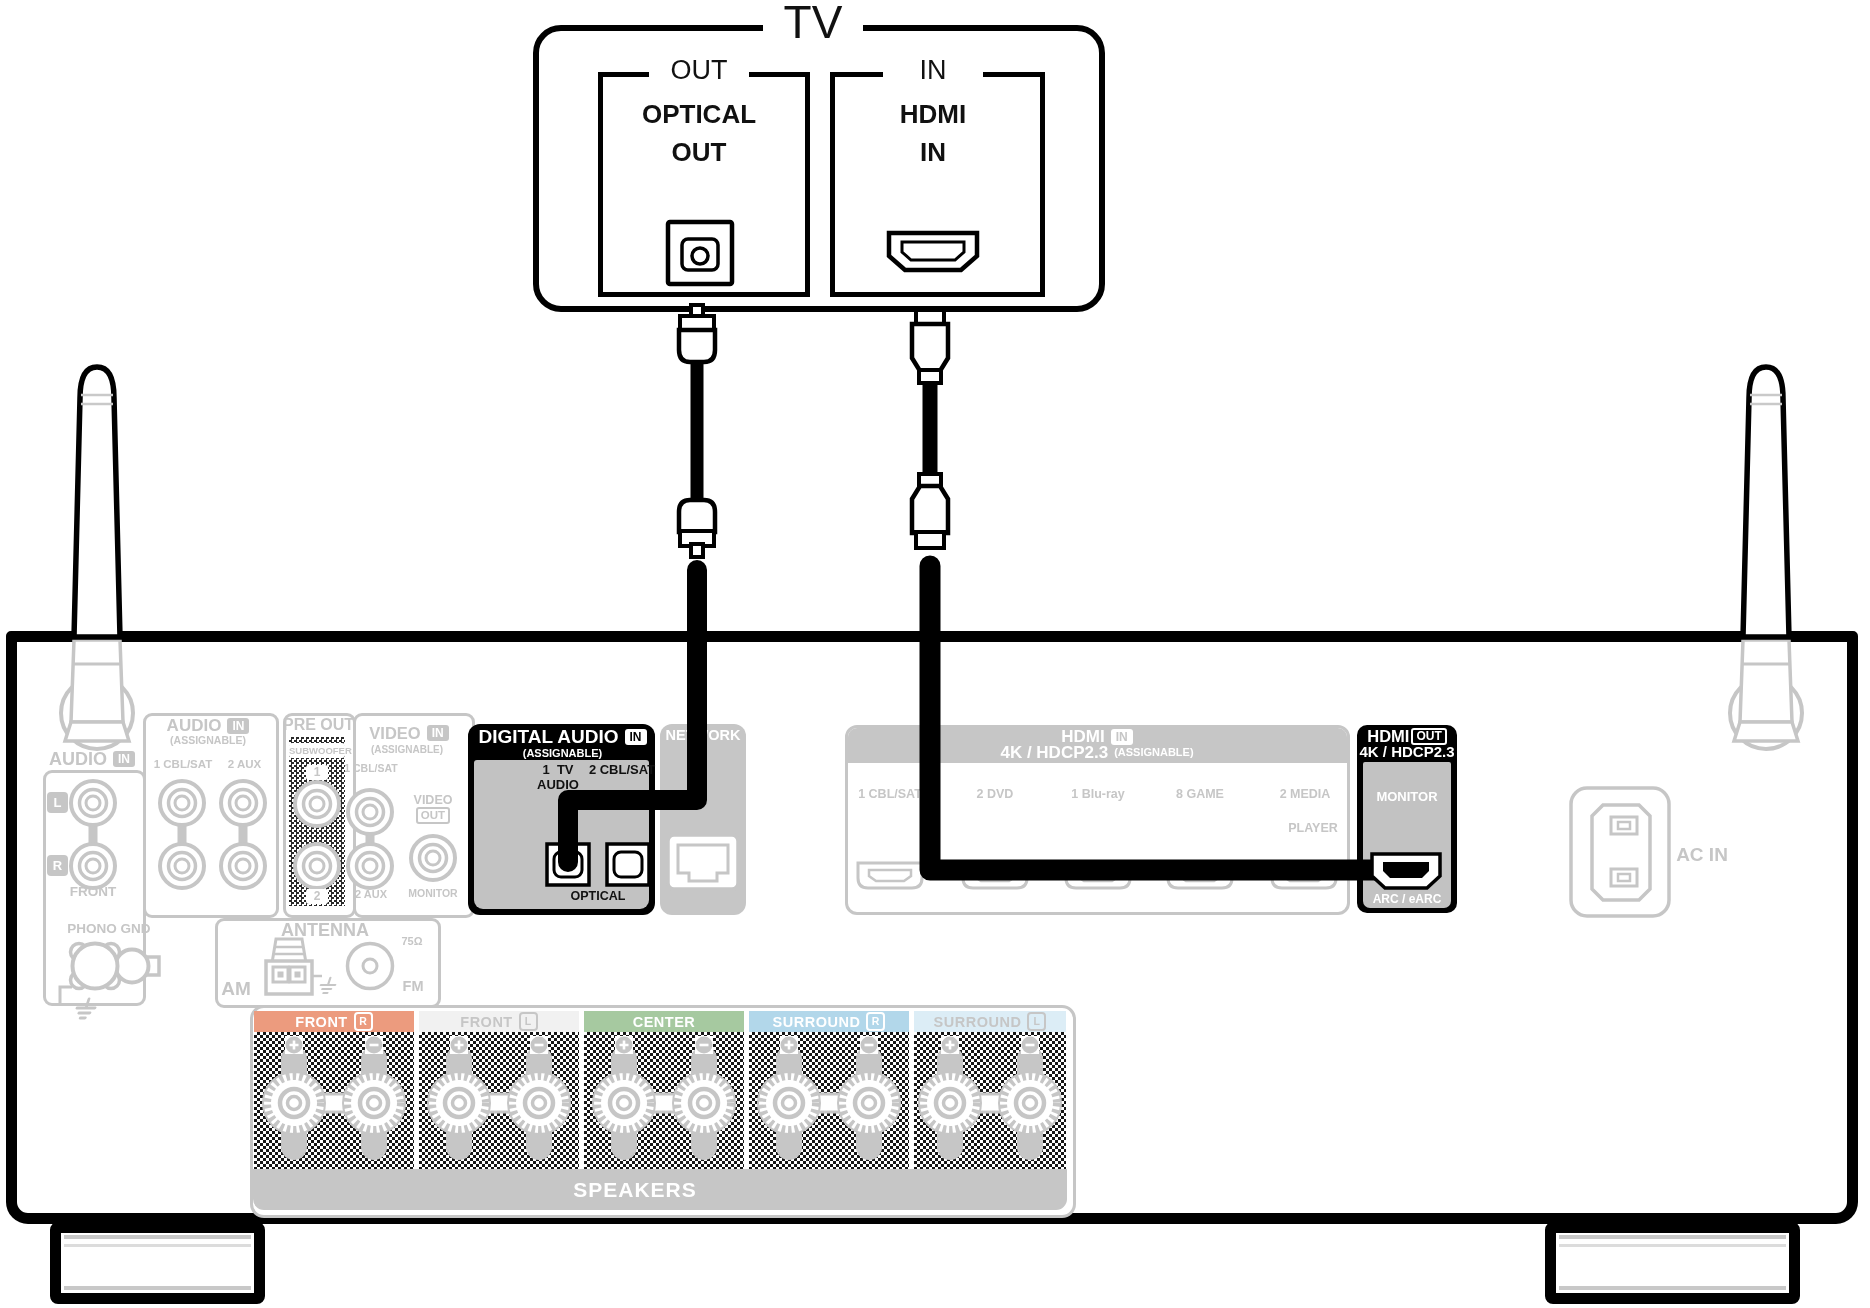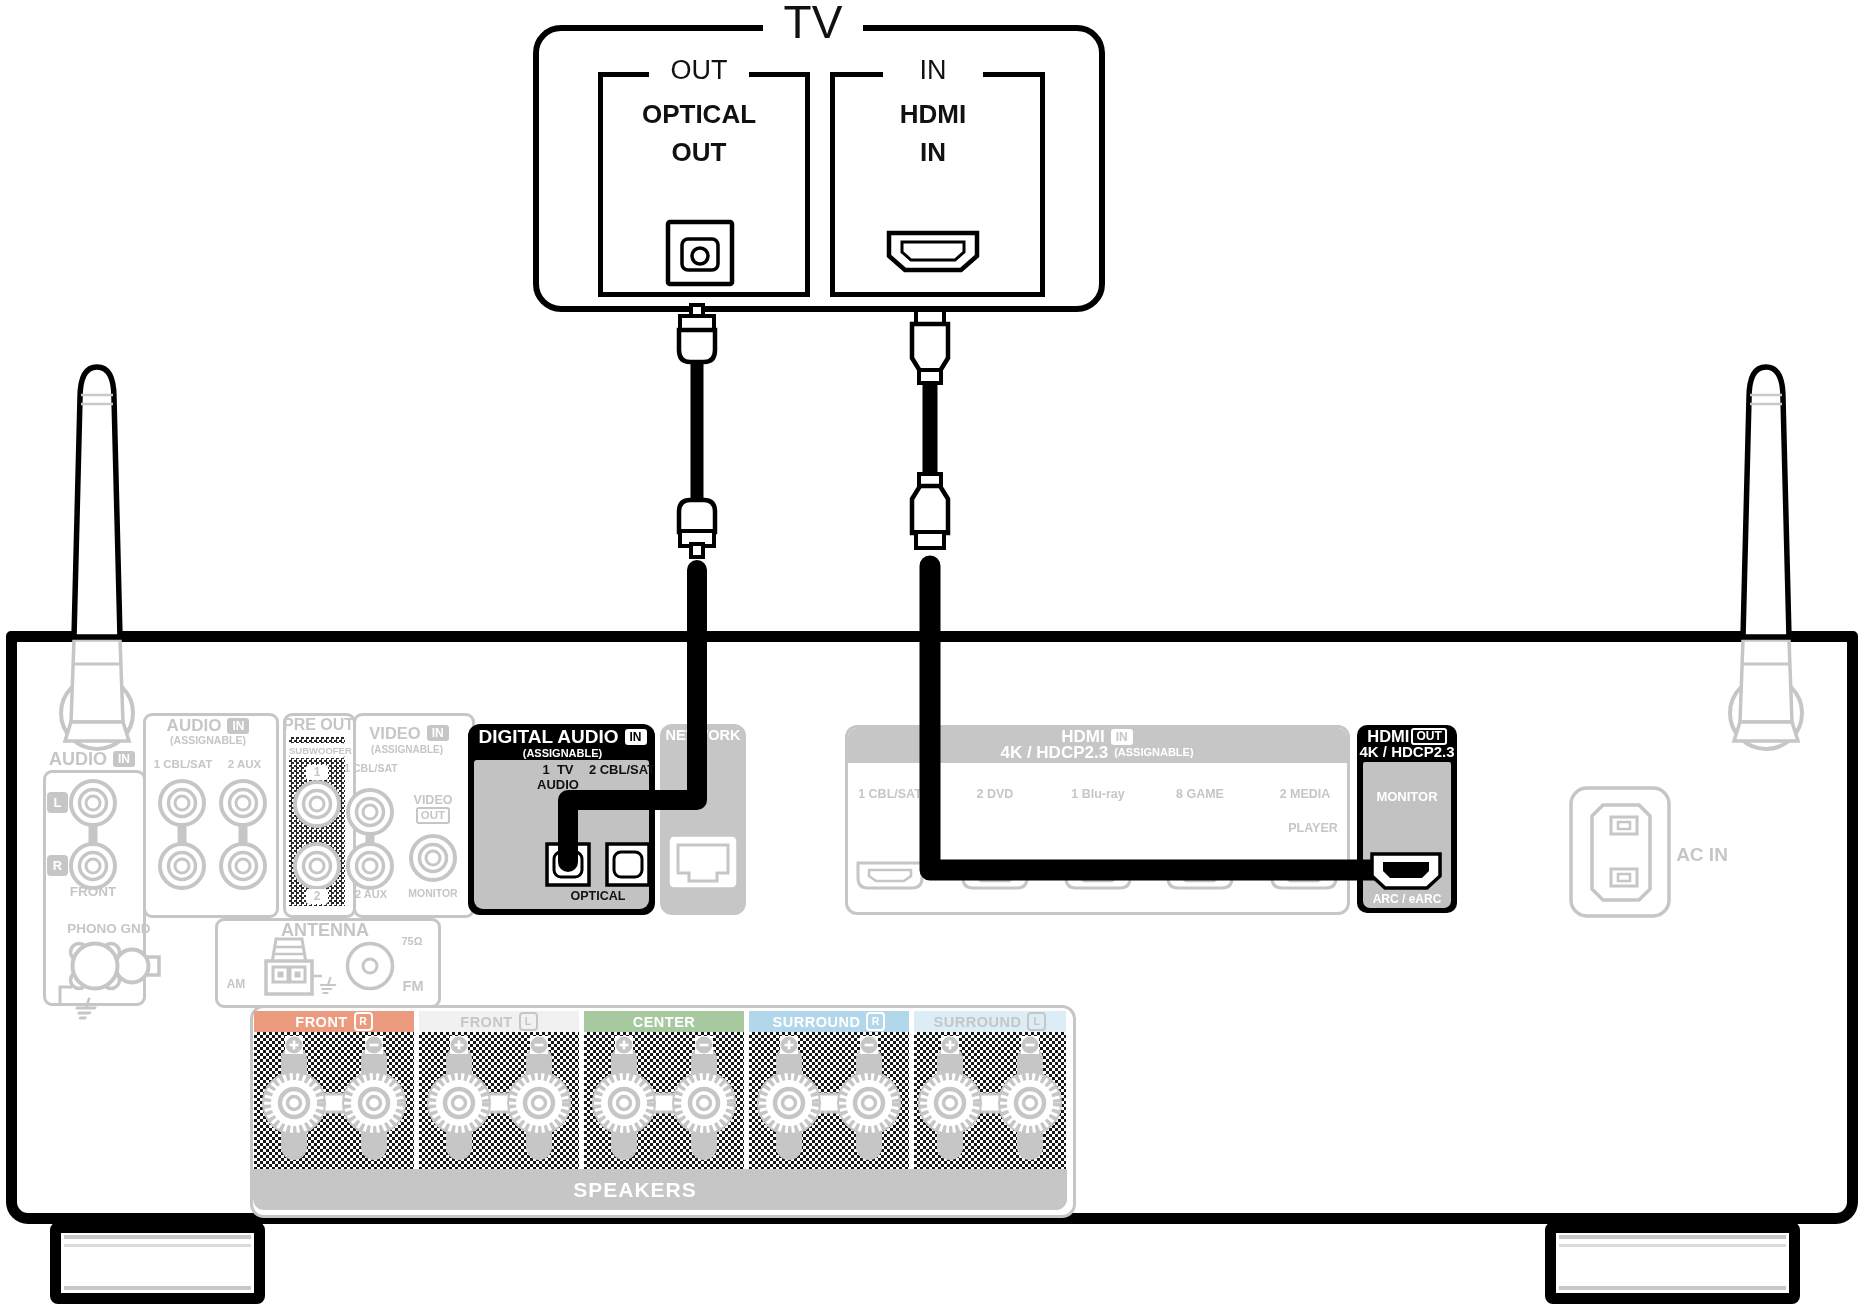--- a/index.html
+++ b/index.html
@@ -336,21 +336,21 @@
     <span class="t tw" style="position:static;font-size:16.5px;">HDMI</span>
     <span class="chip chip-outlined">OUT</span>
   </div>
   <div class="t tw z3" style="left:1358px;top:744px;width:98px;font-size:15px;">4K / HDCP2.3</div>
   <div class="t tw z3" style="left:1372px;top:790px;width:70px;font-size:13px;">MONITOR</div>
   <div class="t tw z3" style="left:1368px;top:893px;width:78px;font-size:12px;">ARC / eARC</div>
 
   <div class="t z3" style="left:1676px;top:844px;width:52px;font-size:19px;">AC IN</div>
   <div class="t z3" style="left:60px;top:921px;width:98px;font-size:13.5px;">PHONO GND</div>
   <div class="t z3" style="left:255px;top:920px;width:140px;font-size:18px;">ANTENNA</div>
-  <div class="t z3" style="left:220px;top:978px;width:32px;font-size:12px;">AM</div>
+  <div class="t z3" style="left:220px;top:978px;width:32px;font-size:19px;">AM</div>
   <div class="t z3" style="left:396px;top:935px;width:32px;font-size:11px;">75Ω</div>
   <div class="t z3" style="left:397px;top:978px;width:32px;font-size:14.5px;">FM</div>
   <div class="t tw z3" style="left:540px;top:1178px;width:190px;font-size:21px;letter-spacing:1px;">SPEAKERS</div>
 
   <svg class="z4" width="1870" height="1308" viewBox="0 0 1870 1308">
 
     <g>
       <path d="M697 358 V502" stroke="#000" stroke-width="13" fill="none"></path>
       <path d="M697 570 L697 800 L568 800 L568 862" stroke="#000" stroke-width="20" fill="none" stroke-linecap="round" stroke-linejoin="round"></path>
       <g fill="#fff" stroke="#000">

